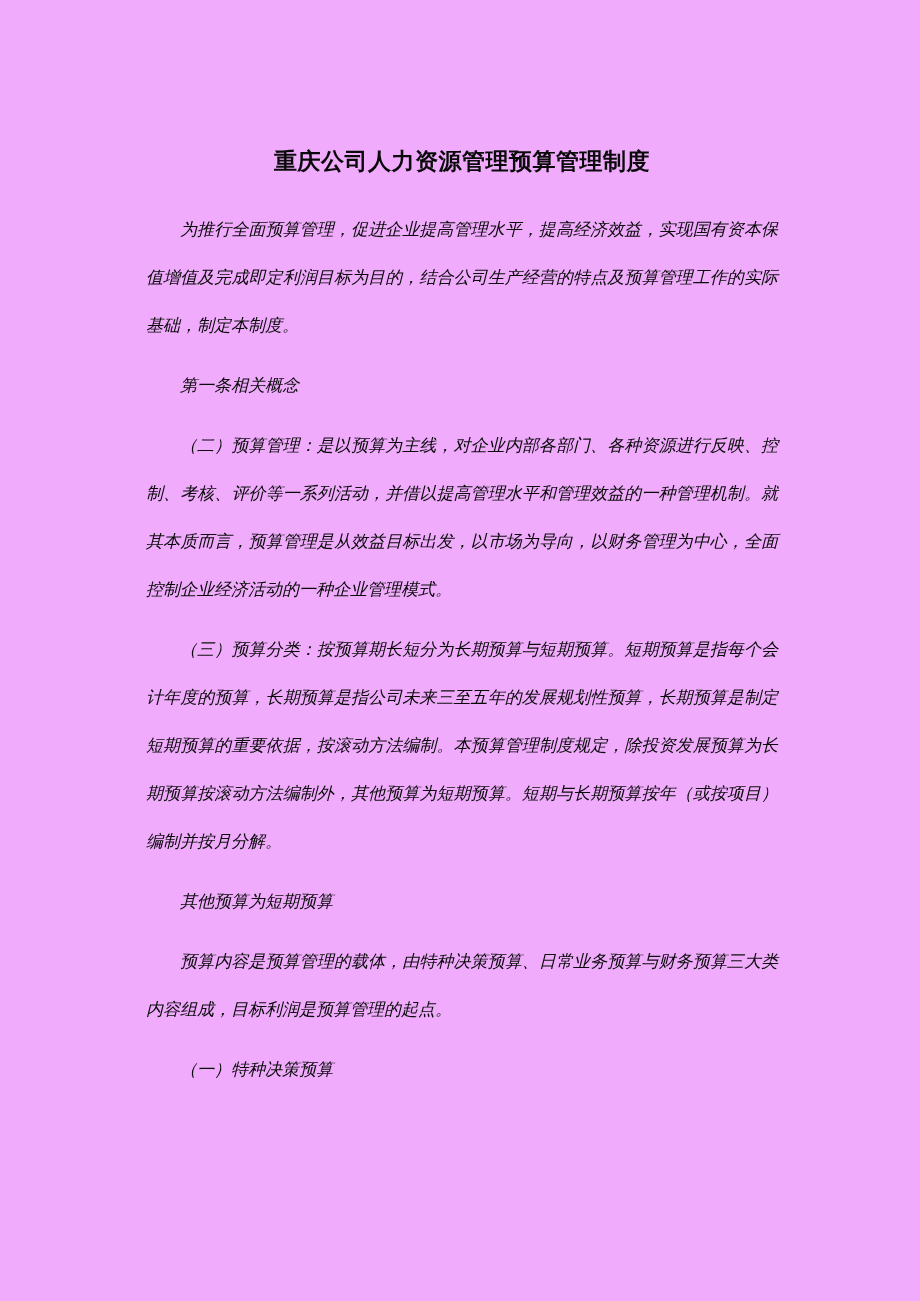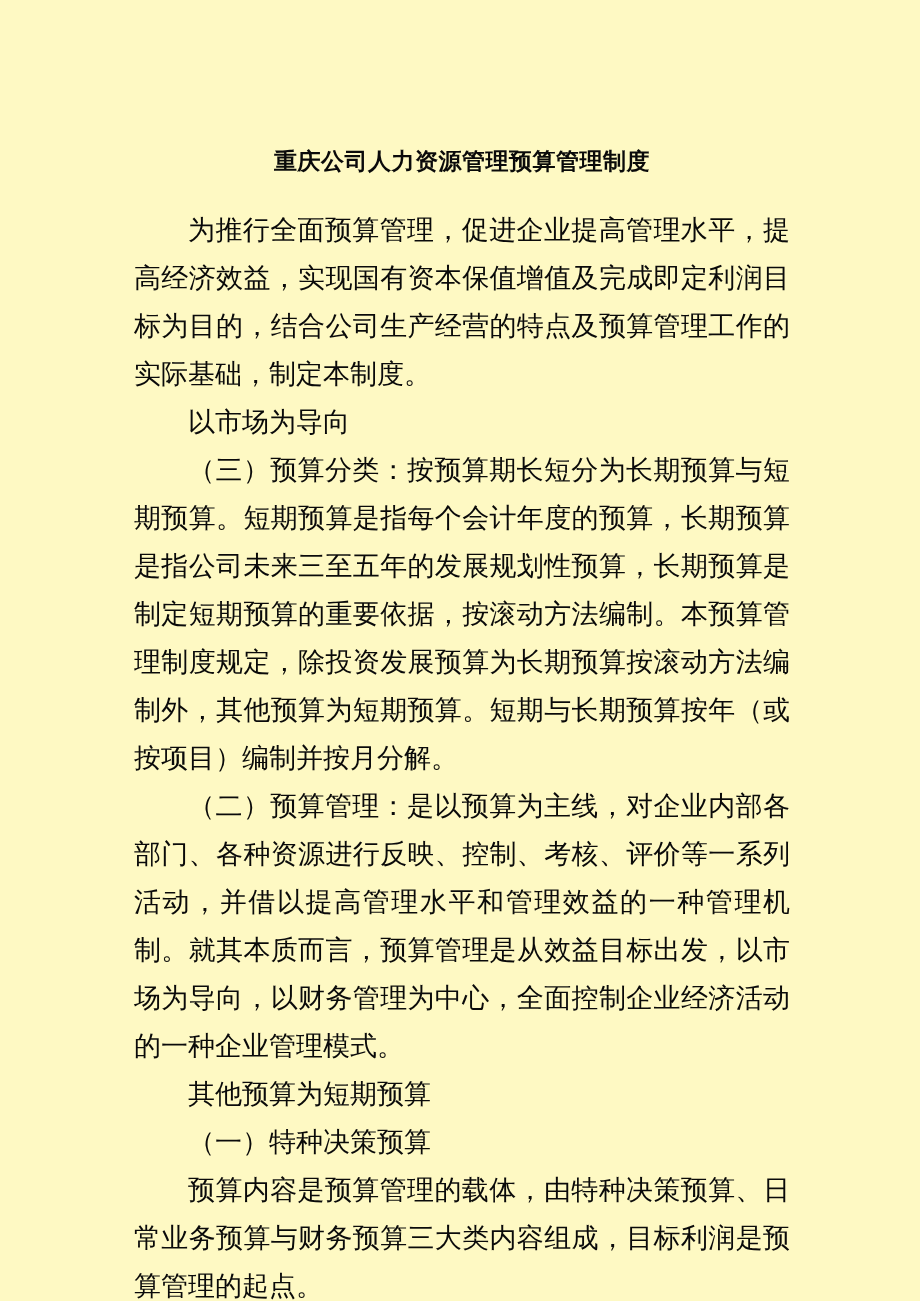--- a/index.html
+++ b/index.html
@@ -4,63 +4,64 @@
 <style>
   html, body {
     margin: 0;
     padding: 0;
     background: #ffffff;
   }
   .page {
     position: relative;
     width: 920px;
     height: 1301px;
-    background: #fef9c3;
+    background: #f0abfc;
     overflow: hidden;
     box-sizing: border-box;
     font-family: "Liberation Sans", sans-serif;
     color: #0a0a0a;
   }
   .content {
     box-sizing: border-box;
     padding: 137px 130px 0 134px;
   }
   .doc-title {
     margin: 0 0 21px 0;
     font-size: 23px;
     font-weight: bold;
     line-height: 48px;
     text-align: center;
     letter-spacing: 0.5px;
   }
   .para {
-    margin: 0;
-    font-size: 27px;
+    margin: 12px;
+    font-size: 17px;
     line-height: 48px;
     text-align: justify;
     text-justify: inter-ideograph;
     text-indent: 2em;
     word-break: break-all;
+    font-style: italic;
   }
 </style>
 </head>
 <body>
 
 <div class="page">
   <div class="content">
     <h1 class="doc-title">重庆公司人力资源管理预算管理制度</h1>
 
     <p class="para">为推行全面预算管理，促进企业提高管理水平，提高经济效益，实现国有资本保值增值及完成即定利润目标为目的，结合公司生产经营的特点及预算管理工作的实际基础，制定本制度。</p>
 
-    <p class="para">以市场为导向</p>
+    <p class="para">第一条相关概念</p>
 
+
+    <p class="para">（二）预算管理：是以预算为主线，对企业内部各部门、各种资源进行反映、控制、考核、评价等一系列活动，并借以提高管理水平和管理效益的一种管理机制。就其本质而言，预算管理是从效益目标出发，以市场为导向，以财务管理为中心，全面控制企业经济活动的一种企业管理模式。</p>
 
     <p class="para">（三）预算分类：按预算期长短分为长期预算与短期预算。短期预算是指每个会计年度的预算，长期预算是指公司未来三至五年的发展规划性预算，长期预算是制定短期预算的重要依据，按滚动方法编制。本预算管理制度规定，除投资发展预算为长期预算按滚动方法编制外，其他预算为短期预算。短期与长期预算按年（或按项目）编制并按月分解。</p>
 
-    <p class="para">（二）预算管理：是以预算为主线，对企业内部各部门、各种资源进行反映、控制、考核、评价等一系列活动，并借以提高管理水平和管理效益的一种管理机制。就其本质而言，预算管理是从效益目标出发，以市场为导向，以财务管理为中心，全面控制企业经济活动的一种企业管理模式。</p>
-
     <p class="para">其他预算为短期预算</p>
 
+    <p class="para">预算内容是预算管理的载体，由特种决策预算、日常业务预算与财务预算三大类内容组成，目标利润是预算管理的起点。</p>
+
     <p class="para">（一）特种决策预算</p>
-
-    <p class="para">预算内容是预算管理的载体，由特种决策预算、日常业务预算与财务预算三大类内容组成，目标利润是预算管理的起点。</p>
   </div>
 </div>
 
 </body></html>

